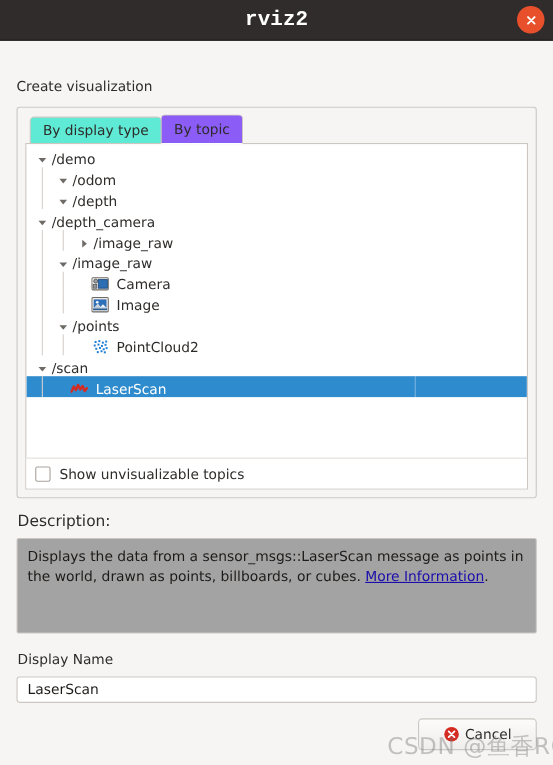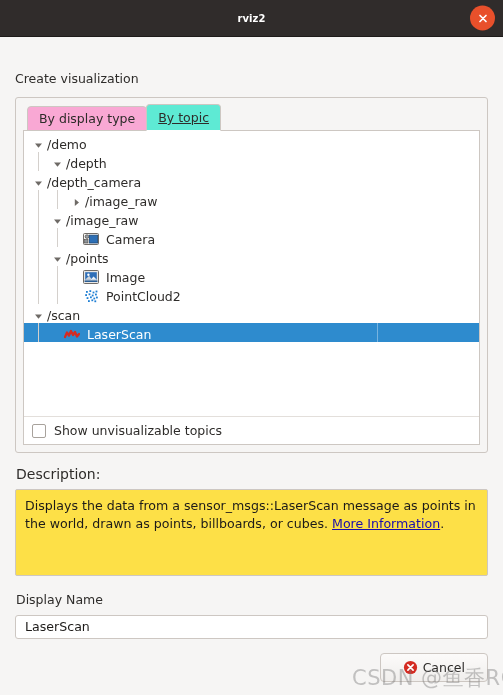--- a/index.html
+++ b/index.html
@@ -22,23 +22,24 @@
   .titlebar {
     height: 37px;
     background: #302c2b;
     border-bottom: 1px solid #1e1b1a;
     position: relative;
     display: flex; align-items: center; justify-content: center;
     flex: 0 0 auto;
   }
   .titlebar-title {
     color: #ffffff;
-    font-size: 10px;
+    font-size: 19px;
     font-weight: bold;
     letter-spacing: .1px;
+    font-family: Liberation Mono, monospace;
   }
   .close-btn {
     position: absolute;
     right: 8px; top: 50%;
     transform: translateY(-50%);
     width: 25px; height: 25px;
     border-radius: 50%;
     background: #e8502b;
     display: flex; align-items: center; justify-content: center;
     cursor: pointer;
@@ -74,34 +75,33 @@
     position: relative;
     margin-bottom: -1px;
     padding-left: 4px;
   }
   .tab {
     height: 25px;
     padding: 0 11px;
     display: flex; align-items: center;
     font-size: 12.5px;
     color: #2e2c2a;
-    background: #f9a8d4;
+    background: #5eead4;
     border: 1px solid #cdc7c2;
     border-bottom: 1px solid #cdc7c2;
     border-radius: 4px 4px 0 0;
     cursor: pointer;
     position: relative;
     z-index: 1;
   }
   .tab.active {
-    background: #5eead4;
+    background: #8b5cf6;
     border-bottom-color: #ffffff;
     height: 27px;
     z-index: 3;
-    text-decoration: underline;
   }
   .tab + .tab { margin-left: -1px; }
 
   
   .treepanel {
     background: #ffffff;
     border: 1px solid #cdc7c2;
     position: relative;
     z-index: 2;
   }
@@ -179,21 +179,21 @@
     flex: 0 0 14px;
   }
 
   
   .desc-label {
     font-size: 14px;
     color: #2e2c2a;
     margin: 13px 0 7px 1px;
   }
   .descbox {
-    background: #fde047;
+    background: #a3a3a3;
     border: 1px solid #cdc7c2;
     border-radius: 2px;
     height: 105px;
     padding: 7px 9px;
     font-size: 12.6px;
     line-height: 18px;
     color: #1d1b19;
     overflow: hidden;
   }
   .descbox a {
@@ -296,20 +296,30 @@
               <span class="tlabel">/demo</span>
             </div>
             <div class="trow">
               <div class="twig" style="left: 14px;"></div>
               <div style="width: 27px; flex: 0 0 auto;"></div>
               <span class="arrow">
                 <svg width="9" height="9" viewBox="0 0 9 9">
                   <path d="M1 2.6 L8 2.6 L4.5 6.8 Z" fill="#6e6a66"></path>
                 </svg>
               </span>
+              <span class="tlabel">/odom</span>
+            </div>
+            <div class="trow">
+              <div class="twig" style="left: 14px;"></div>
+              <div style="width: 27px; flex: 0 0 auto;"></div>
+              <span class="arrow">
+                <svg width="9" height="9" viewBox="0 0 9 9">
+                  <path d="M1 2.6 L8 2.6 L4.5 6.8 Z" fill="#6e6a66"></path>
+                </svg>
+              </span>
               <span class="tlabel">/depth</span>
             </div>
             <div class="trow">
               <div style="width: 8px; flex: 0 0 auto;"></div>
               <span class="arrow">
                 <svg width="9" height="9" viewBox="0 0 9 9">
                   <path d="M1 2.6 L8 2.6 L4.5 6.8 Z" fill="#6e6a66"></path>
                 </svg>
               </span>
               <span class="tlabel">/depth_camera</span>
@@ -342,47 +352,47 @@
               <span class="arrow"></span>
               <span class="ticon">
                 <svg width="16" height="16" viewBox="0 0 16 16">
                   <rect x="0.5" y="2.5" width="15" height="11" rx="1" fill="#f2f1ef" stroke="#6f6b67"></rect>
                   <circle cx="4" cy="5.6" r="1.8" fill="#9aa0a6" stroke="#4a4744" stroke-width=".7"></circle>
                   <rect x="1.6" y="8.6" width="3.4" height="3.4" fill="#8e9499" stroke="#4a4744" stroke-width=".6"></rect>
                   <rect x="6.4" y="4.2" width="8.2" height="7.8" fill="#2d6fb5" stroke="#1c4a7c" stroke-width=".8"></rect>
                 </svg>
               </span>
               <span class="tlabel">Camera</span>
-            </div>
-            <div class="trow">
-              <div class="twig" style="left: 14px;"></div>
-              <div style="width: 27px; flex: 0 0 auto;"></div>
-              <span class="arrow">
-                <svg width="9" height="9" viewBox="0 0 9 9">
-                  <path d="M1 2.6 L8 2.6 L4.5 6.8 Z" fill="#6e6a66"></path>
-                </svg>
-              </span>
-              <span class="tlabel">/points</span>
             </div>
             <div class="trow">
               <div class="twig" style="left: 14px;"></div>
               <div class="twig" style="left: 33px;"></div>
               <div style="width: 46px; flex: 0 0 auto;"></div>
               <span class="arrow"></span>
               <span class="ticon">
                 <svg width="16" height="16" viewBox="0 0 16 16">
                   <rect x="0.5" y="1.5" width="15" height="13" rx="1" fill="#e9e7e4" stroke="#6f6b67"></rect>
                   <rect x="2.2" y="3.2" width="11.6" height="7.6" fill="#2f6fb8"></rect>
                   <circle cx="5.4" cy="5.8" r="1.2" fill="#ffffff"></circle>
                   <path d="M2.2 10.8 L6.1 6.8 L9.0 10.8 Z" fill="#cfd6dd"></path>
                   <path d="M7.6 10.8 L10.6 7.6 L13.8 10.8 Z" fill="#eef2f6"></path>
                   <rect x="1.6" y="11.4" width="12.8" height="1.6" fill="#2a5e96"></rect>
                 </svg>
               </span>
               <span class="tlabel">Image</span>
+            </div>
+            <div class="trow">
+              <div class="twig" style="left: 14px;"></div>
+              <div style="width: 27px; flex: 0 0 auto;"></div>
+              <span class="arrow">
+                <svg width="9" height="9" viewBox="0 0 9 9">
+                  <path d="M1 2.6 L8 2.6 L4.5 6.8 Z" fill="#6e6a66"></path>
+                </svg>
+              </span>
+              <span class="tlabel">/points</span>
             </div>
             <div class="trow">
               <div class="twig" style="left: 14px;"></div>
               <div class="twig" style="left: 33px;"></div>
               <div style="width: 46px; flex: 0 0 auto;"></div>
               <span class="arrow"></span>
               <span class="ticon">
                 <svg width="16" height="16" viewBox="0 0 16 16">
                   <rect x="3" y="3" width="1.8" height="1.8" fill="#1f7fd4"></rect>
                   <rect x="6.4" y="2.2" width="1.8" height="1.8" fill="#1f7fd4"></rect>

